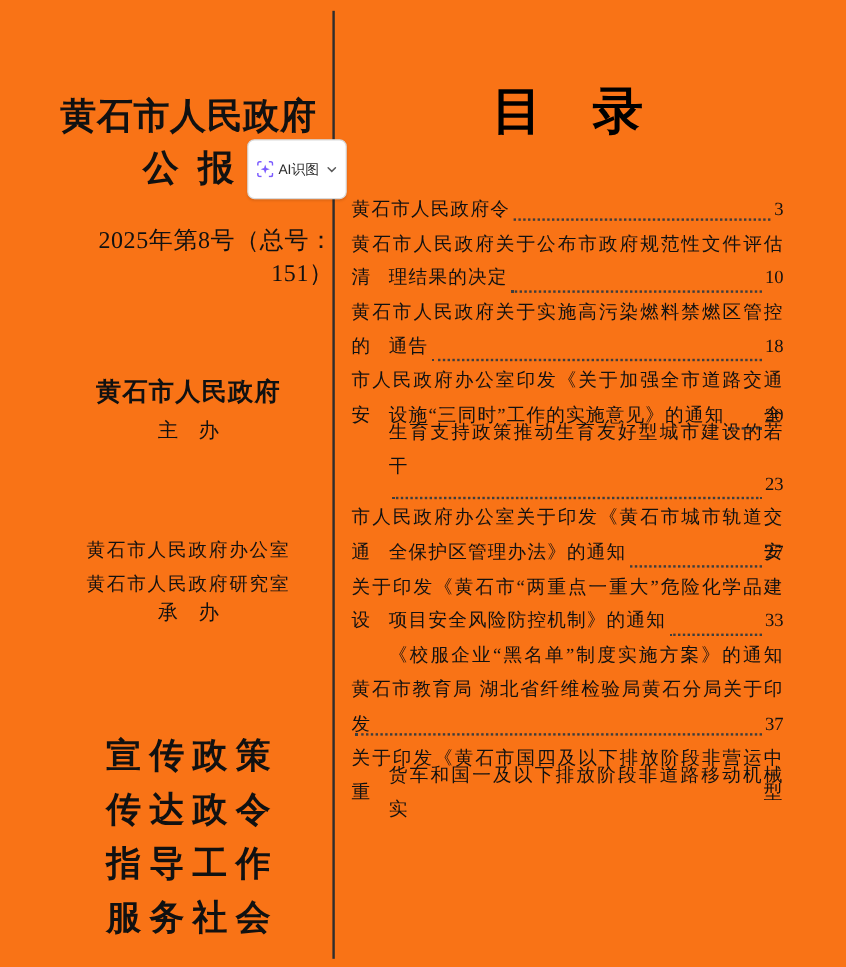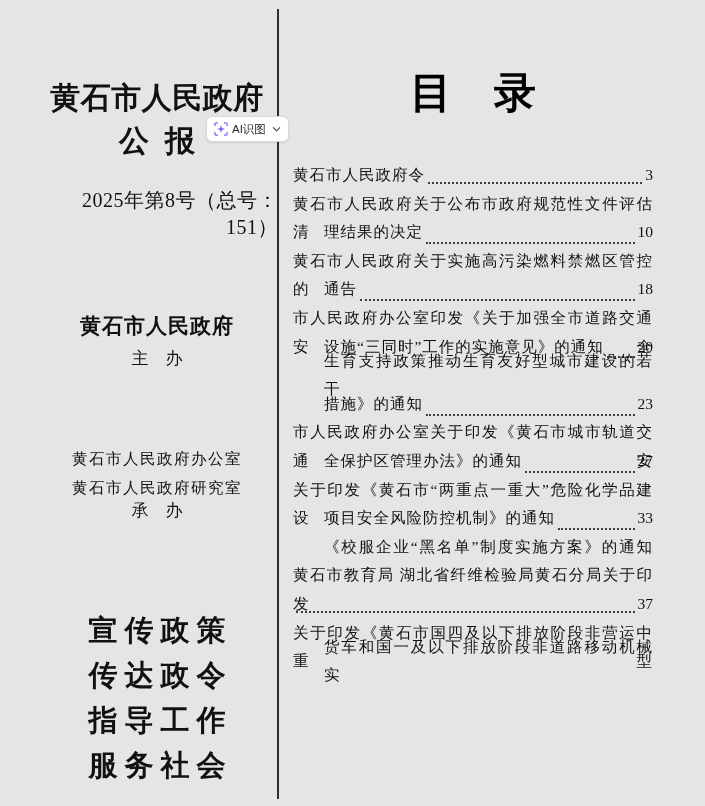--- a/index.html
+++ b/index.html
@@ -1,16 +1,16 @@
 <!DOCTYPE html>
 <html><head>
 <meta charset="utf-8">
 <style>
   html,body{margin:0;padding:0;background:#fff;}
-  .page{position:relative;width:705px;height:806px;background:#e5e5e5;overflow:hidden;
+  .page{position:relative;width:705px;height:806px;background:#f97316;overflow:hidden;
         font-family:"Liberation Serif","DejaVu Serif",serif;color:#111;}
   .divider{position:absolute;left:277px;top:9px;width:2px;height:790px;background:#2e2e2e;}
 
   
   .left{position:absolute;left:36px;top:0;width:242px;height:806px;text-align:center;}
   .pub-title{position:absolute;top:76px;left:0;width:100%;
              font-weight:bold;font-size:30px;line-height:43px;letter-spacing:0.5px;}
   .pub-title-line2{letter-spacing:16px;text-indent:16px;}
   .issue{position:absolute;top:187px;left:0;width:100%;font-size:20px;letter-spacing:0.5px;text-align:right;}
   .organizer{position:absolute;top:312px;left:0;width:100%;
@@ -19,21 +19,21 @@
   .role{position:absolute;left:0;width:100%;font-size:17px;}
   .role-main{top:347px;}
   .role-under{top:499px;}
   .undertaker{position:absolute;top:444px;left:0;width:100%;
               font-size:15.5px;line-height:29px;letter-spacing:1.5px;}
   .slogans{position:absolute;top:608px;left:0;width:100%;}
   .slogan{font-size:29px;font-weight:bold;line-height:45px;letter-spacing:7px;text-indent:7px;}
 
   
   .ai-btn{position:absolute;left:206px;top:116px;height:24px;z-index:3;
-          display:flex;align-items:center;gap:4px;padding:0 7px;
+          display:flex;align-items:center;gap:4px;padding:12px 7px;
           background:#fff;border:1px solid #d9d9d9;border-radius:6px;
           box-shadow:0 1px 2px rgba(0,0,0,.10);cursor:pointer;
           font-family:"Liberation Sans","DejaVu Sans",sans-serif;}
   .ai-icon{display:flex;align-items:center;}
   .ai-label{font-size:11.5px;color:#2b2b2b;white-space:nowrap;}
   .ai-chevron{display:flex;align-items:center;margin-left:2px;}
 
   
   .toc{position:absolute;left:293px;top:0;width:360px;height:806px;}
   .toc-title{position:absolute;top:68px;left:0;width:100%;margin:0;text-align:center;
@@ -128,21 +128,20 @@
         <div class="toc-row indent">
     <span class="row-text">设施“三同时”工作的实施意见》的通知</span>
     <span class="leader"></span>
     <span class="row-page">20</span>
   </div>
         <div class="toc-row indent no-page">
     <span class="row-text">生育支持政策推动生育友好型城市建设的若干</span>
 
   </div>
         <div class="toc-row indent">
-    <span class="row-text">措施》的通知</span>
     <span class="leader"></span>
     <span class="row-page">23</span>
   </div>
         <div class="toc-row no-page">
     <span class="row-text">市人民政府办公室关于印发《黄石市城市轨道交通安</span>
 
   </div>
         <div class="toc-row indent">
     <span class="row-text">全保护区管理办法》的通知</span>
     <span class="leader"></span>

